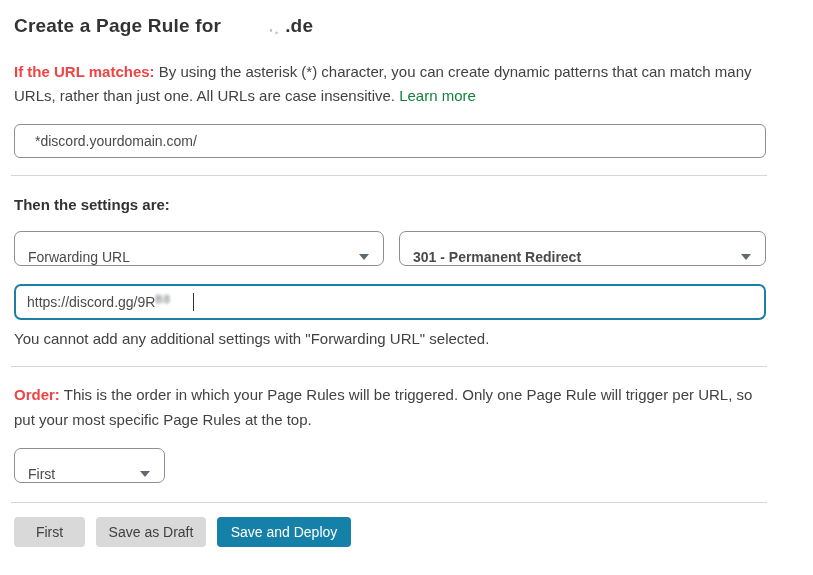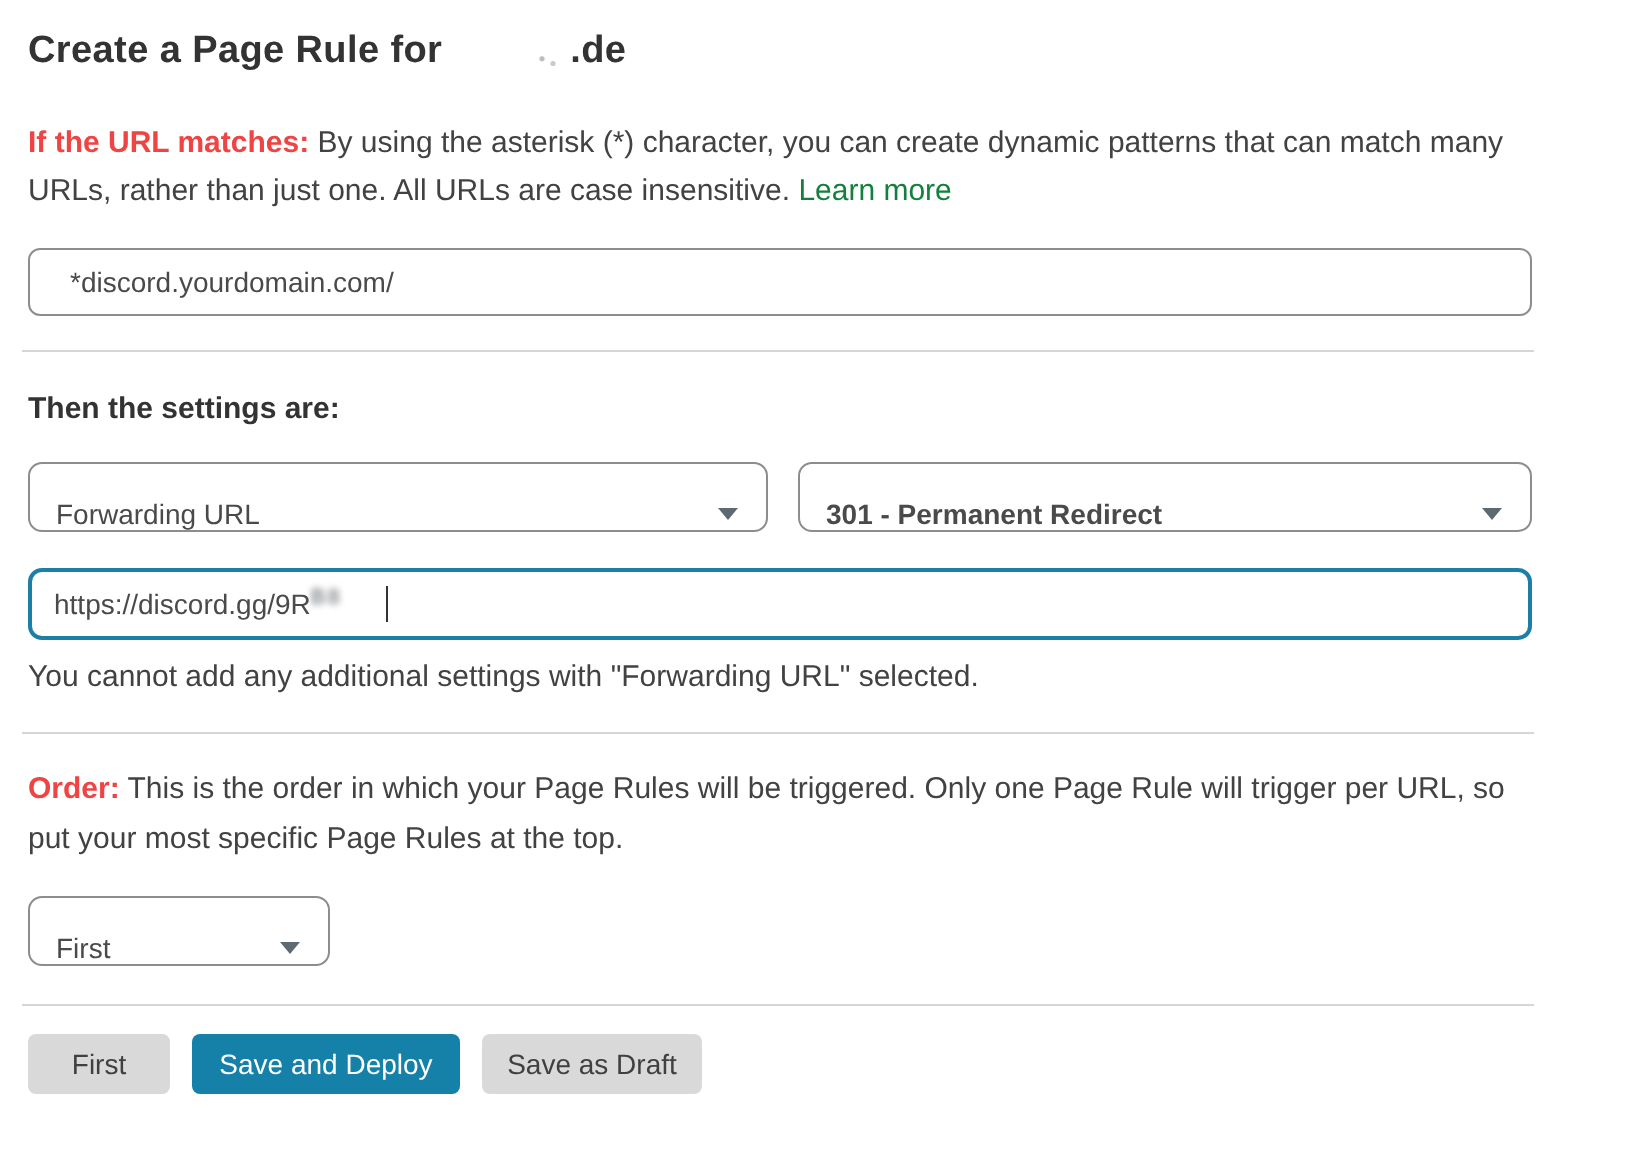--- a/index.html
+++ b/index.html
@@ -222,17 +222,17 @@
 
   <div class="select-box select-order">
     <span>First</span>
     <span class="chevron-down"></span>
   </div>
 
   <div class="divider" style="margin-top:19px;"></div>
 
   <div class="button-row">
     <button class="btn btn-gray btn-cancel">First</button>
+    <button class="btn btn-gray btn-draft">Save as Draft</button>
     <button class="btn btn-primary">Save and Deploy</button>
-    <button class="btn btn-gray btn-draft">Save as Draft</button>
   </div>
 
 </div>
 
 </body></html>

